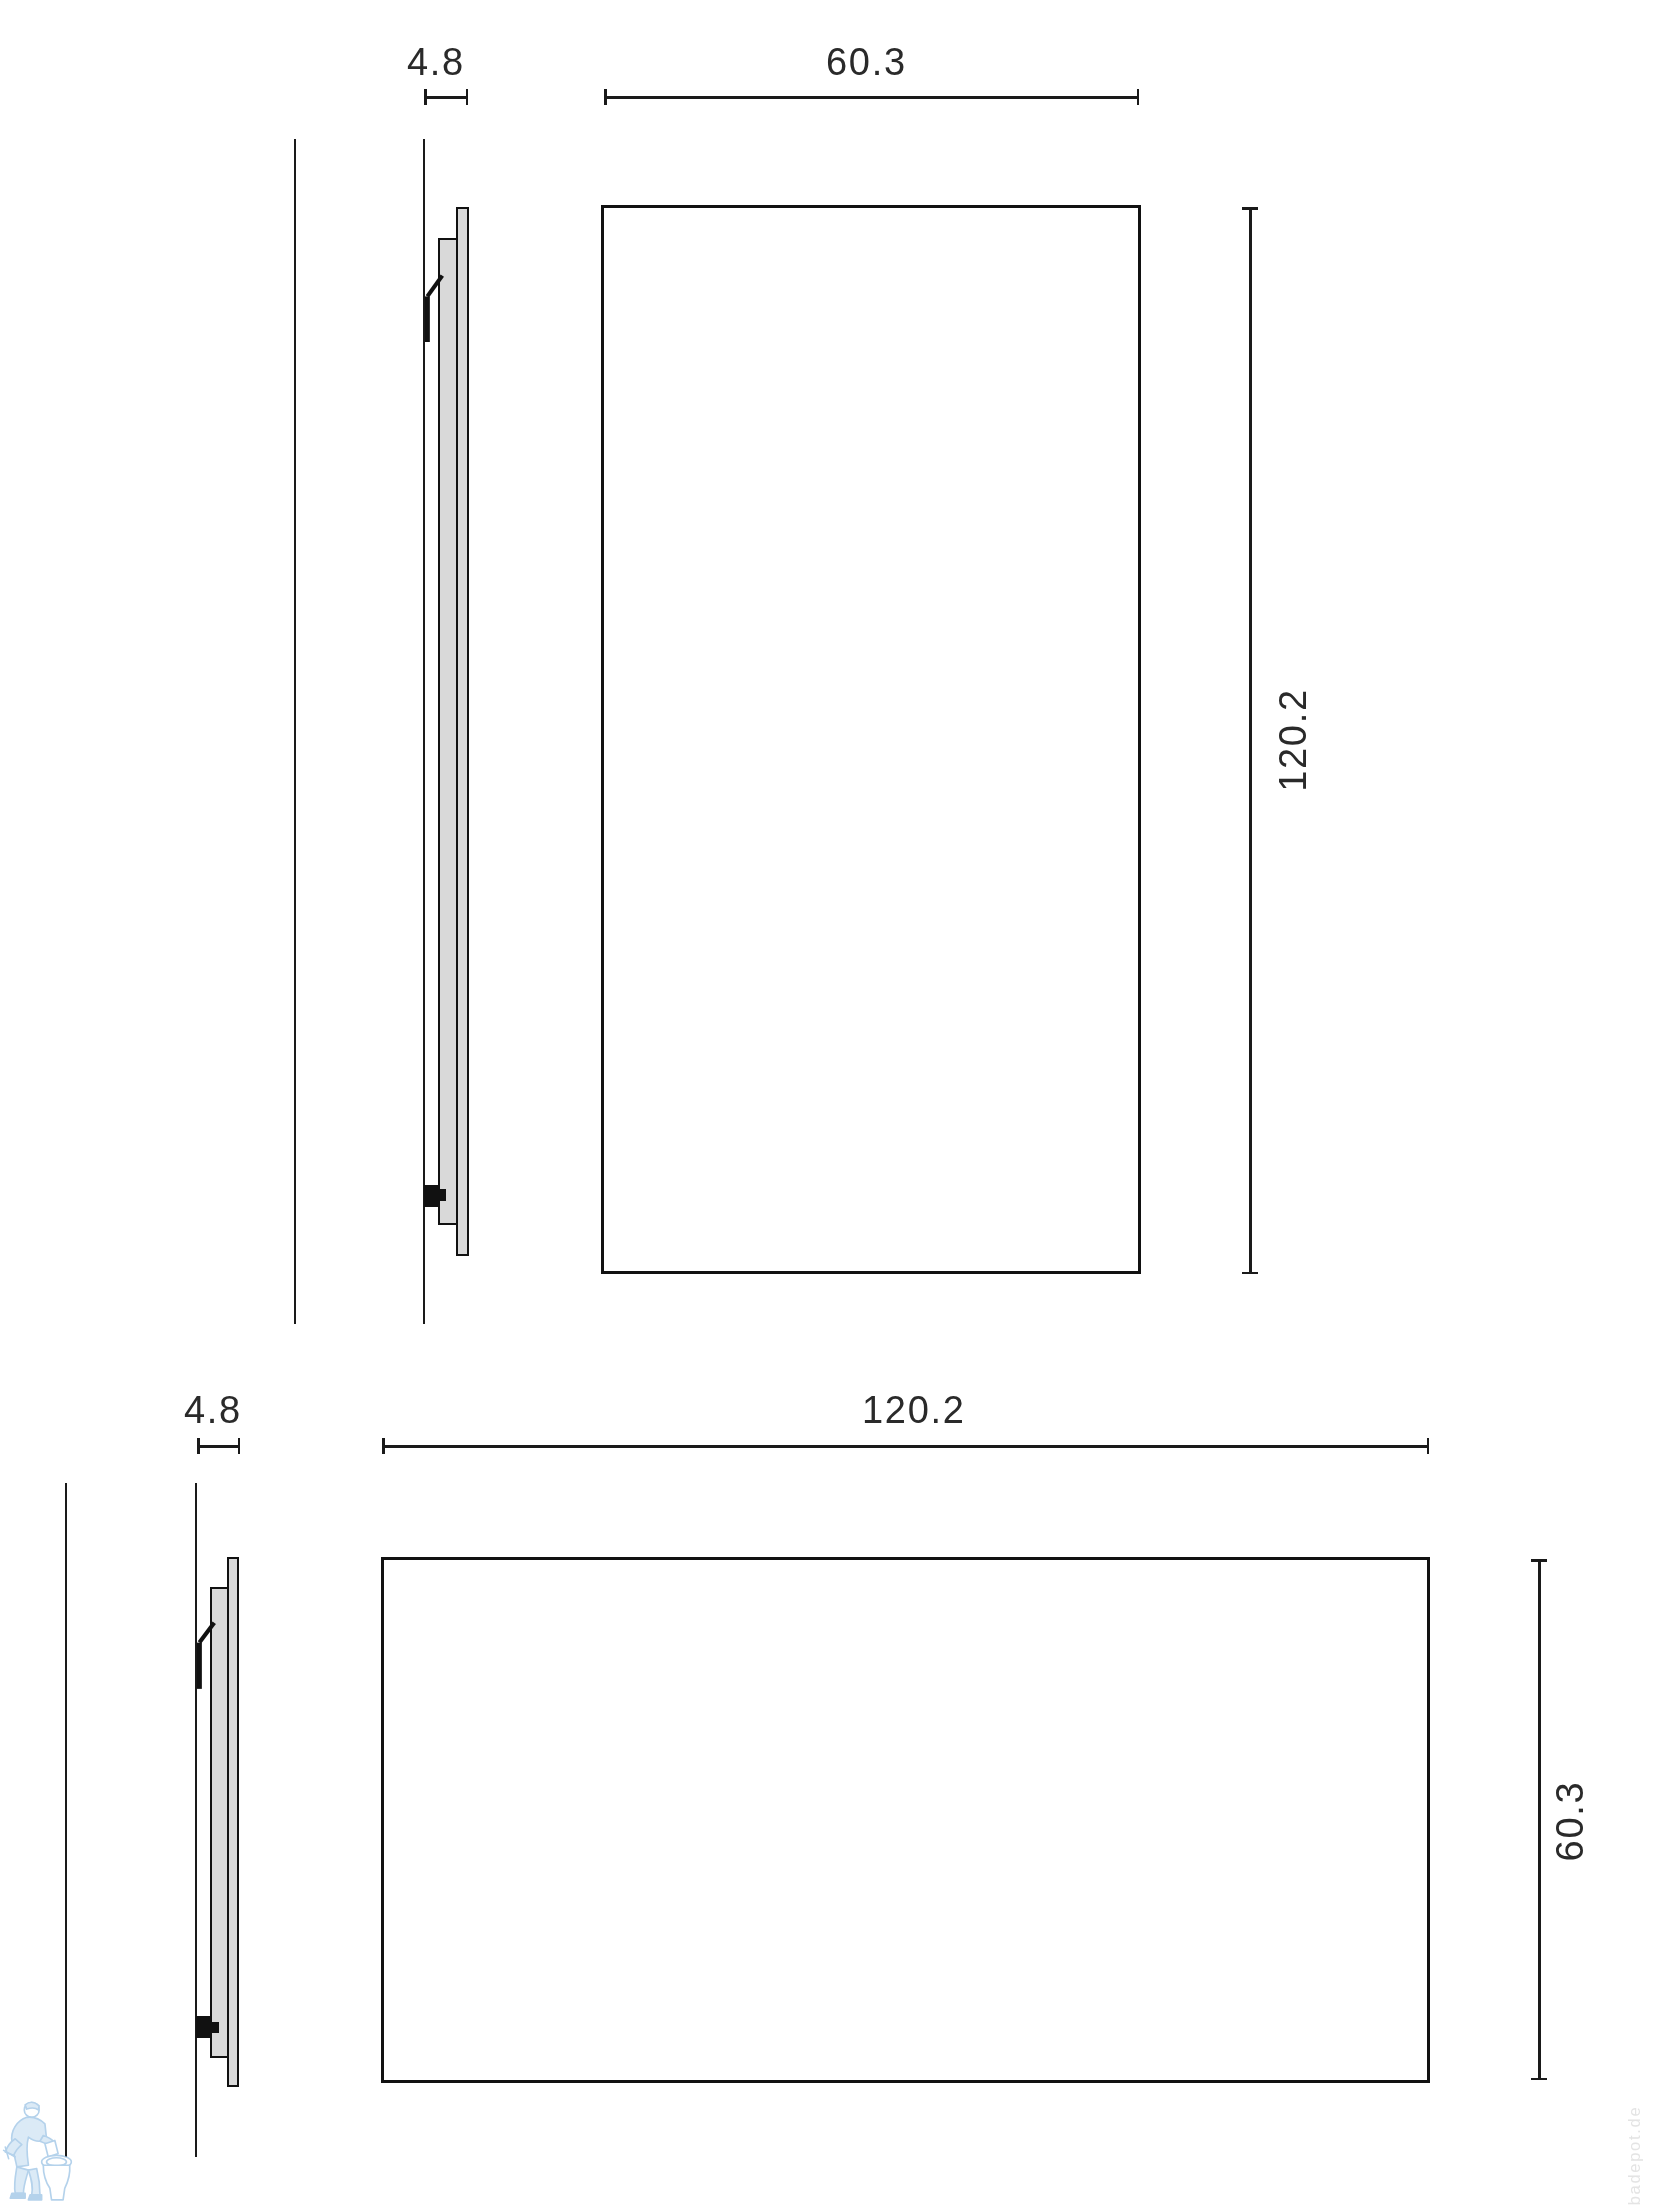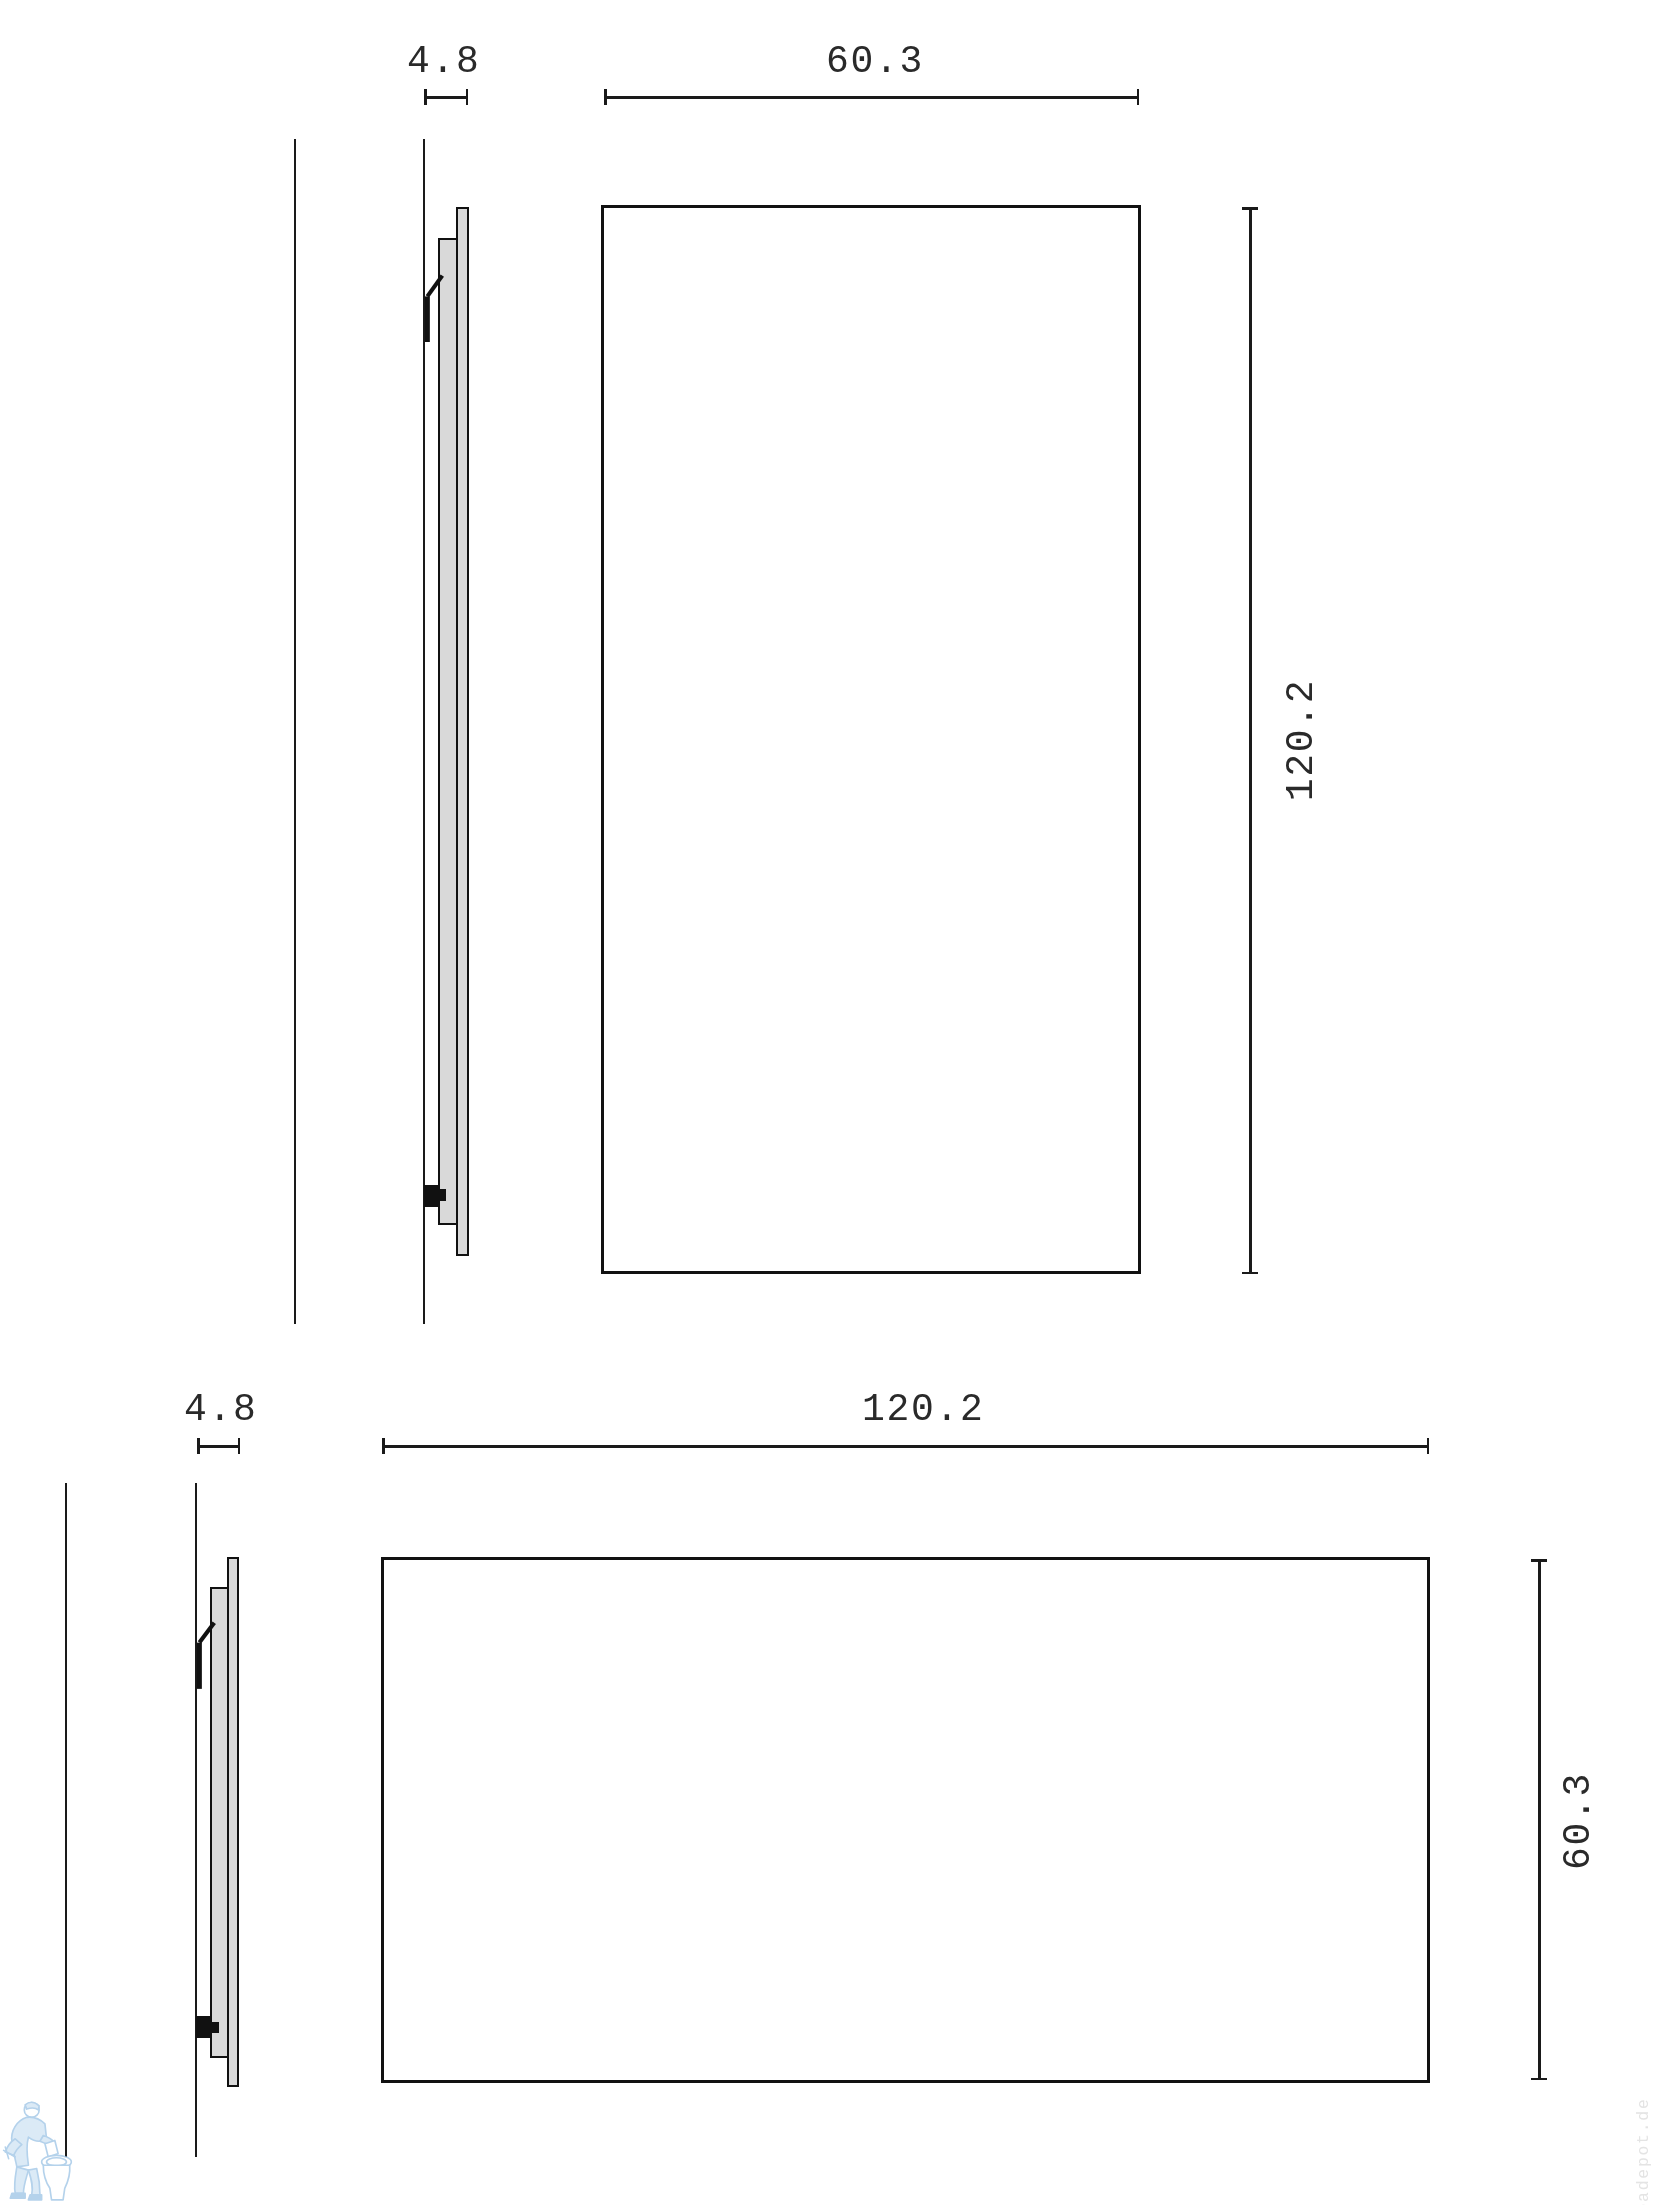--- a/index.html
+++ b/index.html
@@ -1,17 +1,17 @@
 <!DOCTYPE html>
 <html style="font-size:13.2px"><head>
 <meta charset="utf-8">
 <style>
   html,body{margin:0;padding:0;background:#ffffff;}
   #page{position:relative;width:1654px;height:2205px;background:#ffffff;overflow:hidden;
-        font-family:Liberation Mono, monospace;color:#222222;}
+        font-family:Liberation Sans, sans-serif;color:#222222;}
   .abs{position:absolute;}
   
   .vline{position:absolute;width:2.5px;background:#1a1a1a;}
   
   .dim-h{position:absolute;height:2.5px;background:#1a1a1a;}
   .dim-h::before,.dim-h::after{content:"";position:absolute;top:-6.6px;width:2.5px;height:15.7px;background:#1a1a1a;}
   .dim-h::before{left:0;}
   .dim-h::after{right:0;}
   .dim-v{position:absolute;width:2.5px;background:#1a1a1a;}
   .dim-v::before,.dim-v::after{content:"";position:absolute;left:-6.6px;width:15.7px;height:2.5px;background:#1a1a1a;}

